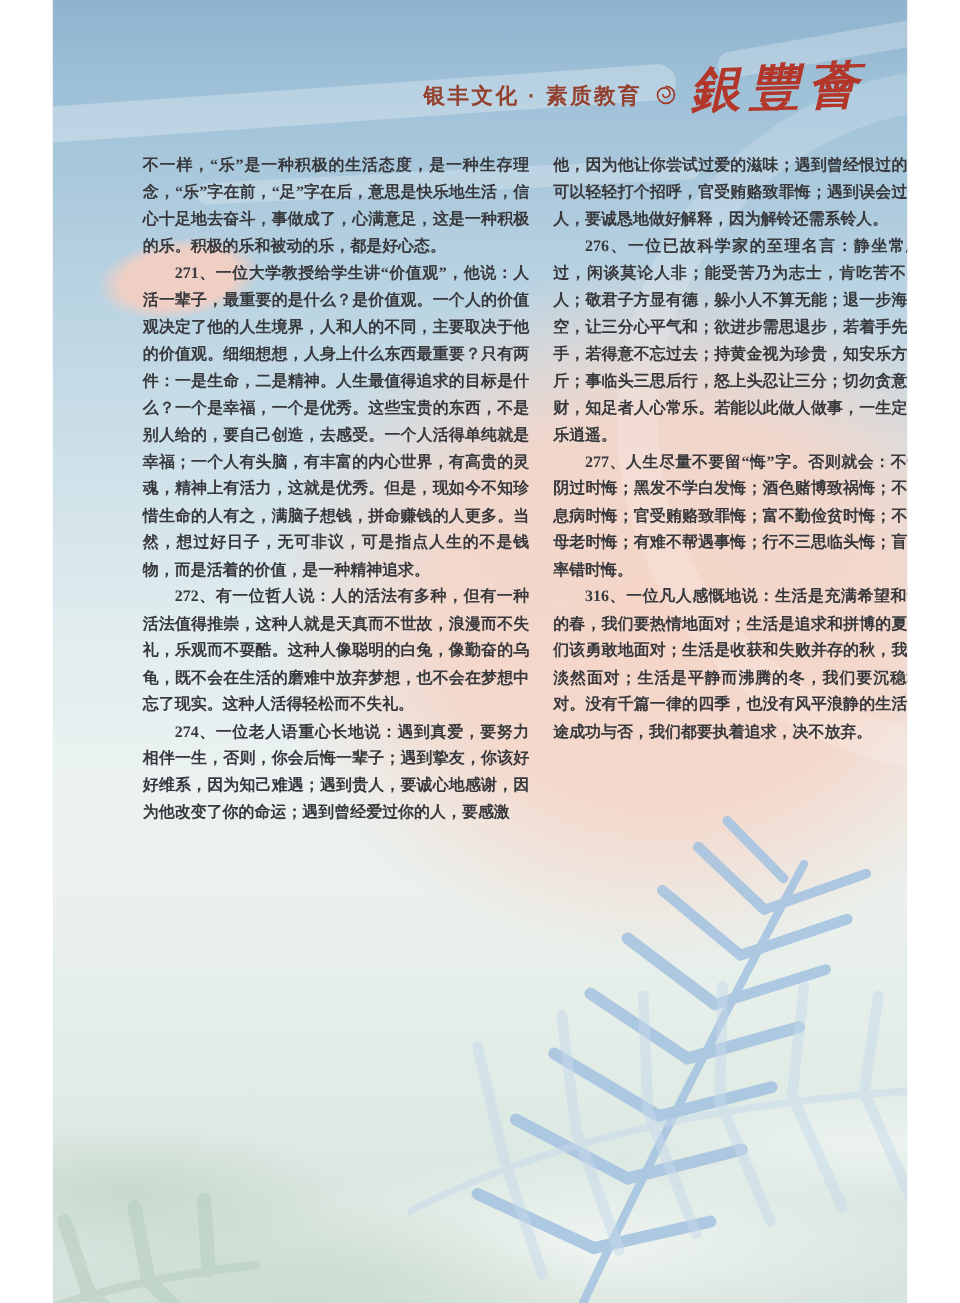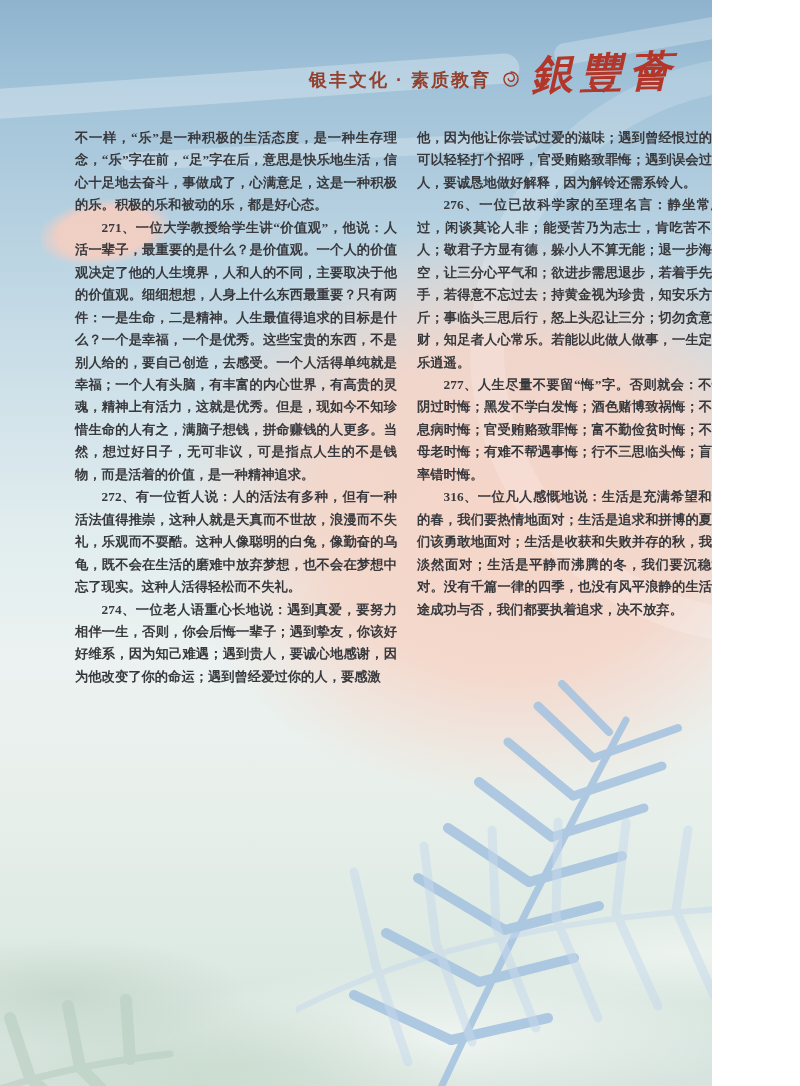--- a/index.html
+++ b/index.html
@@ -3,20 +3,21 @@
 <meta charset="utf-8">
 <style>
   html,body { margin:0; padding:0; }
   .page {
     position:relative; width:712px; height:1086px; overflow:hidden;
     font-family:"Liberation Sans", sans-serif;
     background:linear-gradient(180deg,
       #8fb2ce 0%, #9dc0d7 6%, #abc9dc 14%, #bcd5e3 24%,
       #cfe1e9 36%, #e0ecee 48%, #ebf2f1 60%, #e9f0ec 72%,
       #e0ebe5 84%, #d9e6e0 94%, #d6e3de 100%);
+    margin-left:44px;
   }
   .decor { position:absolute; pointer-events:none; }
   .sun {
     left:60px; top:120px; width:900px; height:780px;
     background:radial-gradient(ellipse 50% 50% at 50% 50%,
       rgba(246,212,198,.95) 0%, rgba(246,212,198,.85) 42%,
       rgba(246,214,200,.35) 62%, rgba(246,214,200,0) 75%);
   }
   .blob {
     left:40px; top:200px; width:130px; height:64px; transform:rotate(-8deg);

